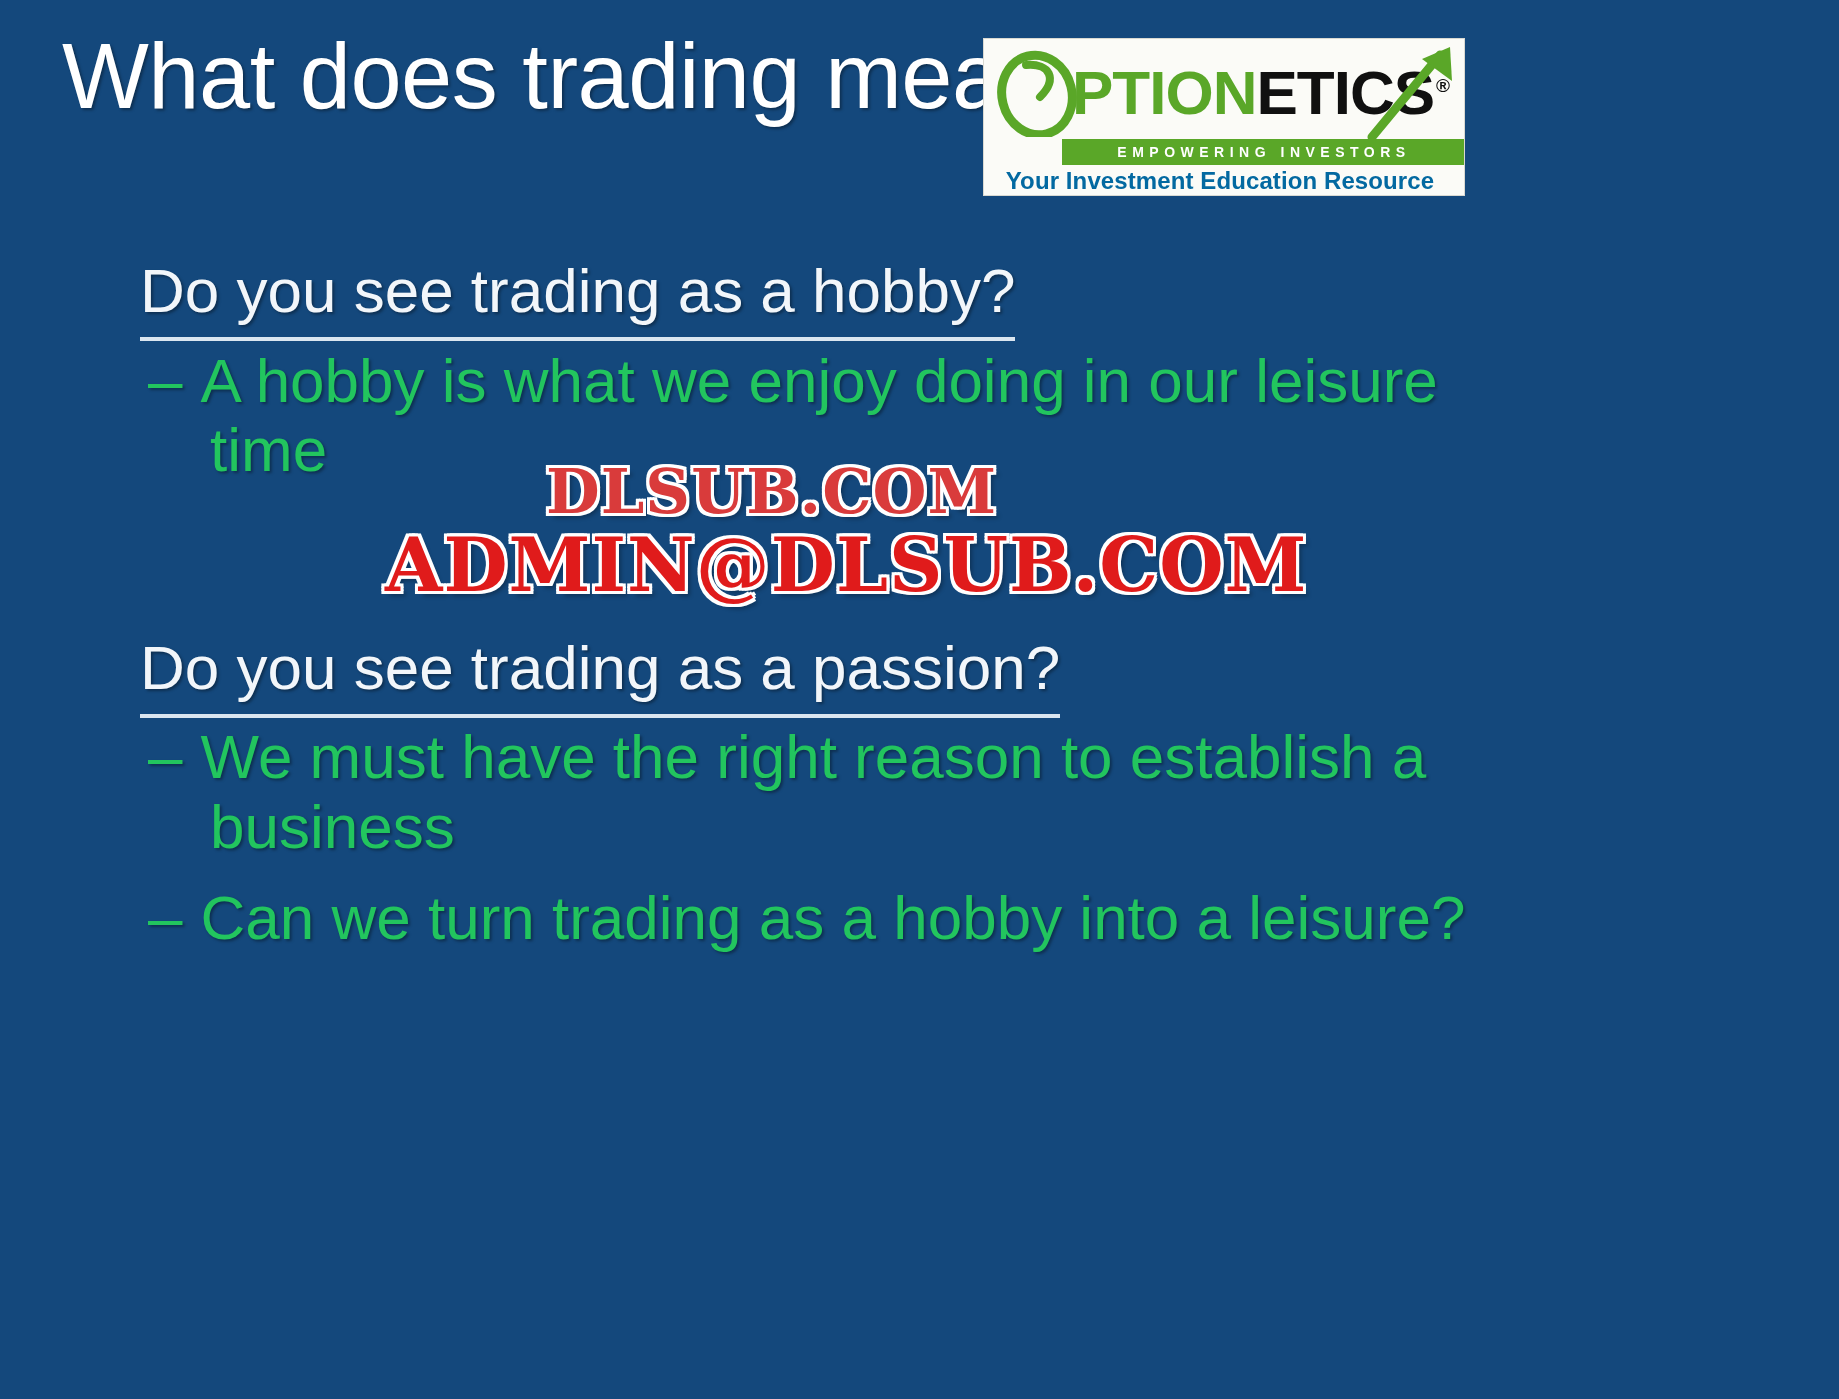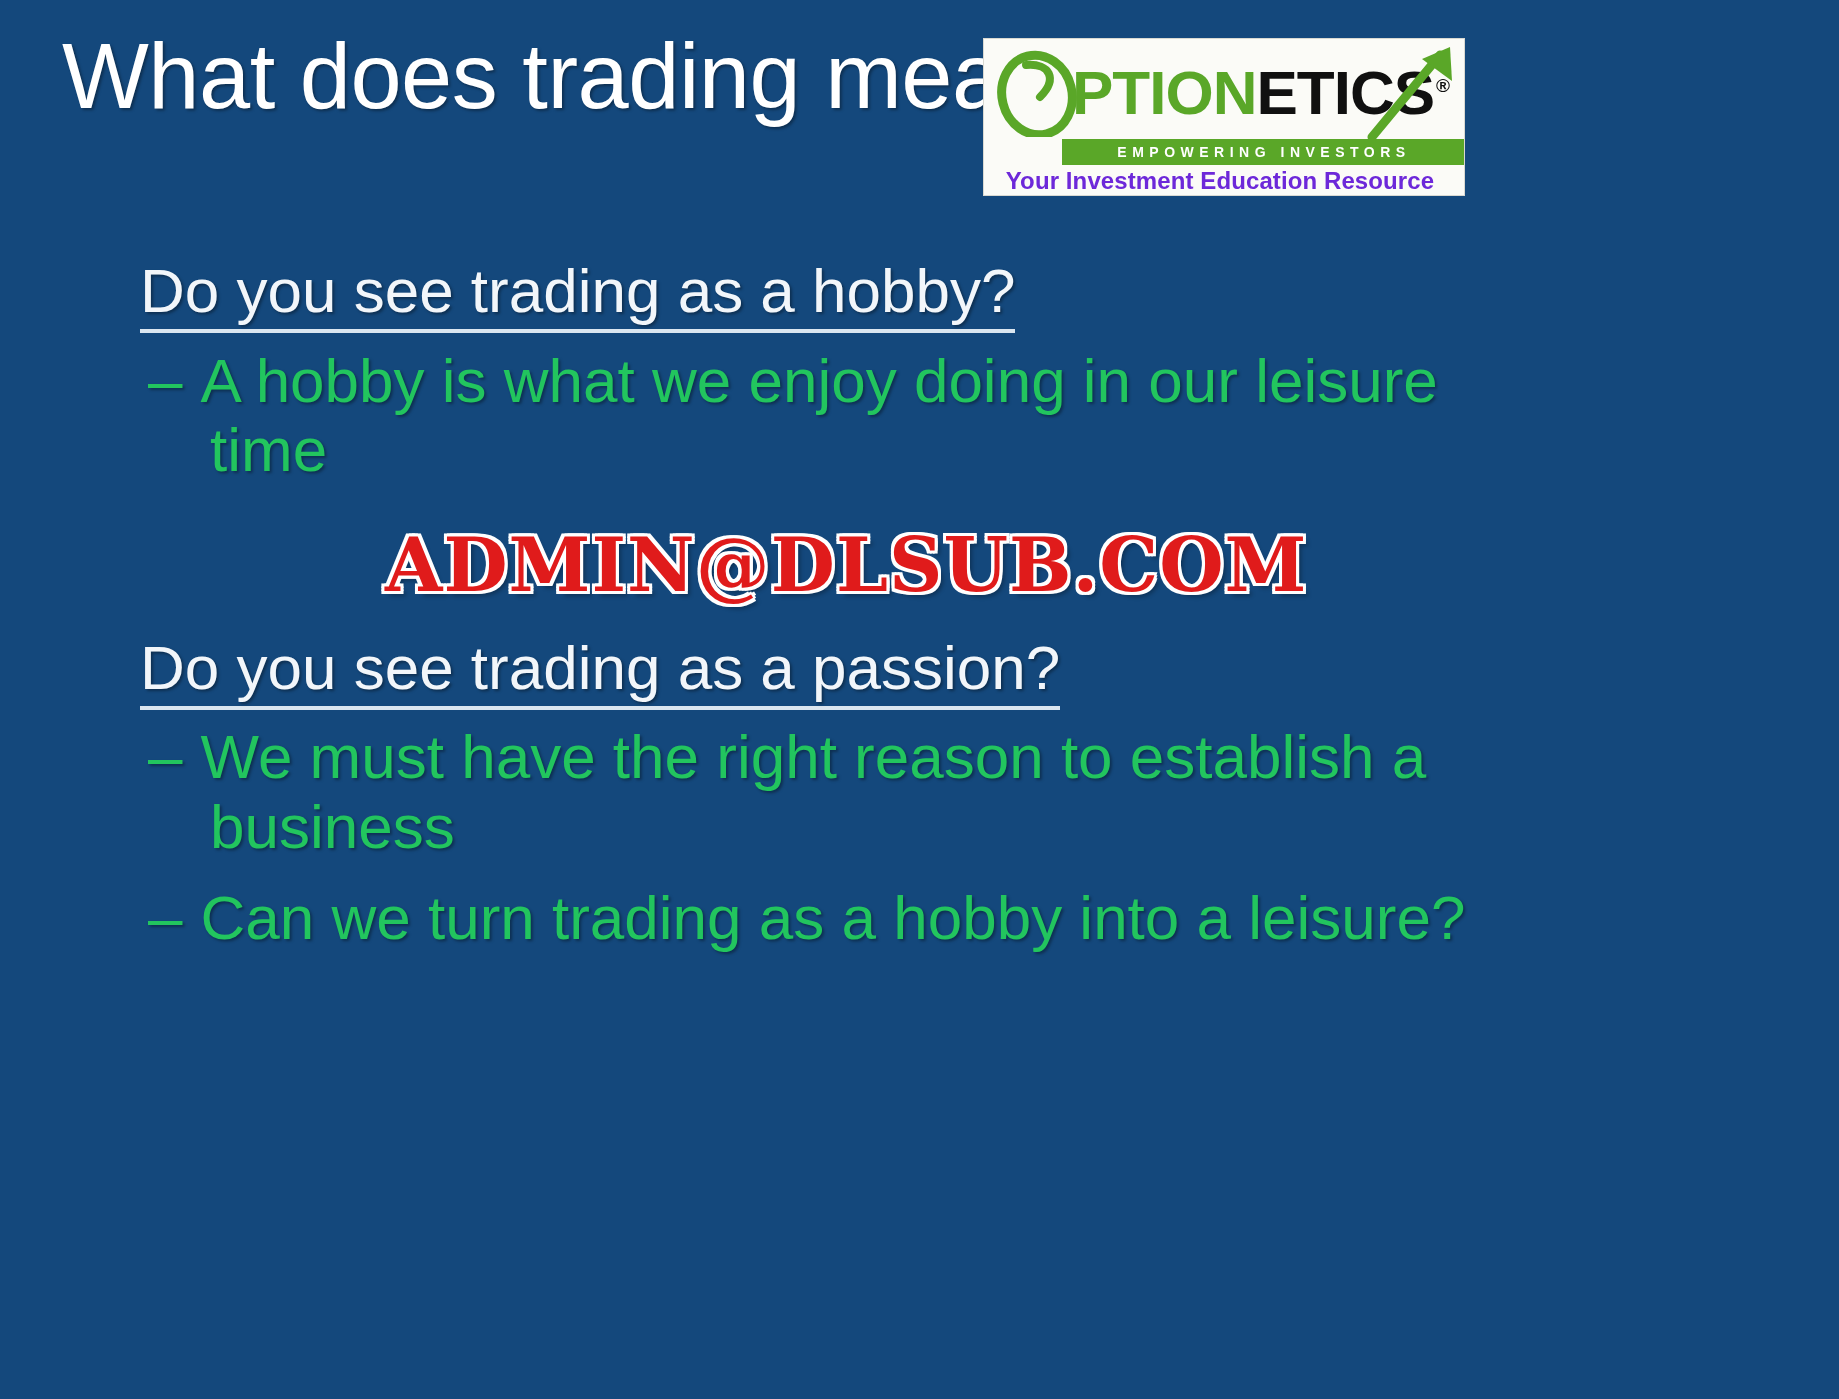--- a/index.html
+++ b/index.html
@@ -102,21 +102,21 @@
     text-align: center;
     line-height: 26px;
     box-sizing: border-box;
   }
   .logo-tag {
     position: absolute;
     left: 0;
     right: 8px;
     top: 128px;
     text-align: center;
-    color: #6d28d9;
+    color: #0369a1;
     font-size: 24px;
     font-weight: 700;
     letter-spacing: 0.1px;
   }
 
   
   .body {
     position: absolute;
     left: 140px;
     top: 258px;
@@ -124,21 +124,21 @@
   }
   .lvl1 {
     color: #f2f6fa;
     font-size: 62px;
     line-height: 1.06;
     margin: 0 0 10px 0;
     text-shadow: 2px 2px 3px rgba(0,0,0,0.35);
   }
   .lvl1 .u {
     border-bottom: 4px solid #dbe6f0;
-    padding-bottom: 4px;
+    padding-bottom: 12px;
   }
   .lvl2 {
     color: #22c55e;
     font-size: 62px;
     line-height: 1.12;
     margin: 22px 0 0 8px;
     padding-left: 62px;
     text-indent: -62px;
     text-shadow: 2px 2px 3px rgba(0,0,0,0.35);
   }
@@ -230,15 +230,16 @@
     <p class="lvl2">
       <span class="dash">–</span><span>We must have the right reason to establish a business</span>
     </p>
 
     <p class="lvl2">
       <span class="dash">–</span><span>Can we turn trading as a hobby into a leisure?</span>
     </p>
 
   </div>
 
+  <div class="wm wm-1">DLSUB.COM</div>
   <div class="wm wm-2">ADMIN@DLSUB.COM</div>
 
 </div>
 
 </body></html>

